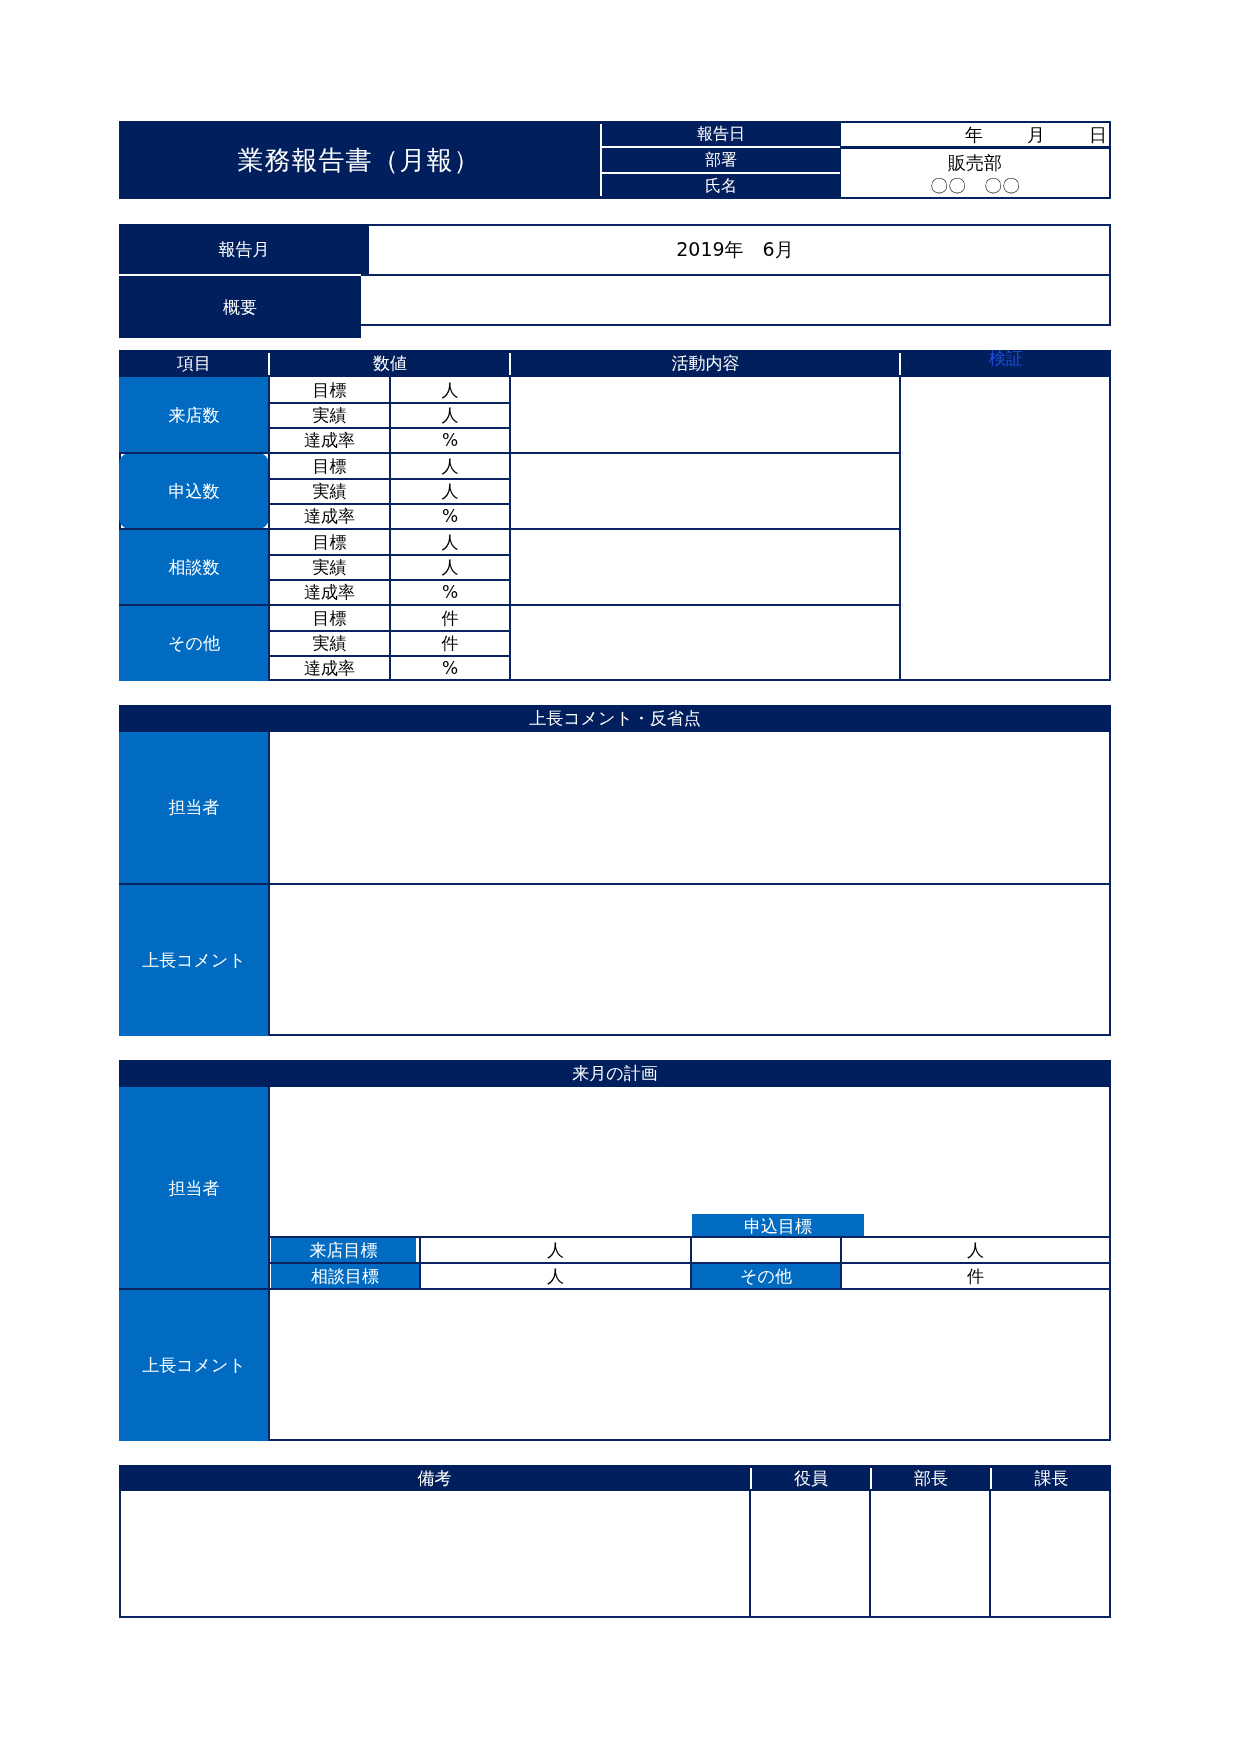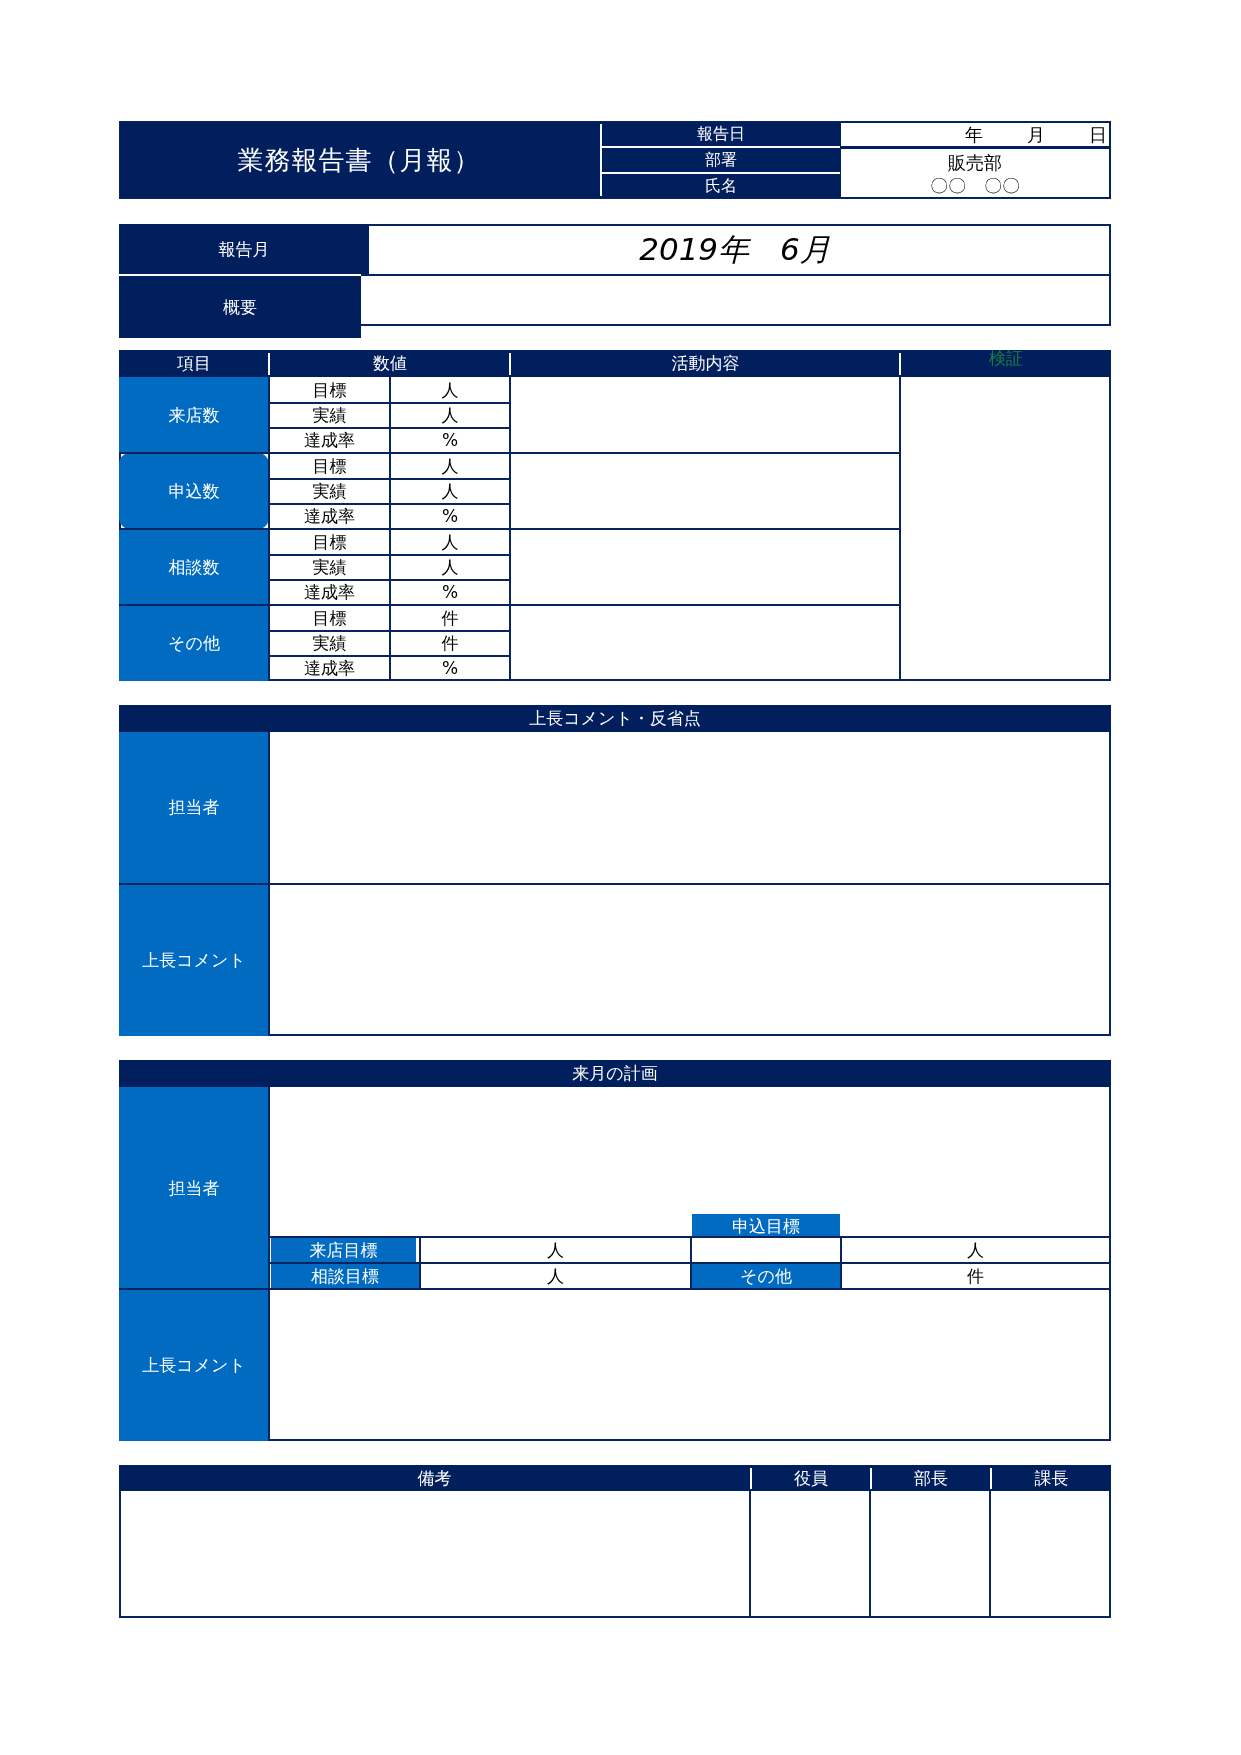--- a/index.html
+++ b/index.html
@@ -32,32 +32,32 @@
   <span class="abs" style="left:186px;top:0;">月</span>
   <span class="abs" style="left:248px;top:0;">日</span>
 </div>
 <div class="abs white cell" style="left:841px;top:149px;width:268px;height:28px;font-size:18px;">販売部</div>
 <div class="abs white cell" style="left:841px;top:174px;width:268px;height:23px;font-size:18px;">〇〇　〇〇</div>
 
 <div class="abs" style="left:119px;top:224px;width:992px;height:102px;border:2px solid #0a2462;"></div>
 <div class="abs navy cell t16" style="left:119px;top:224px;width:250px;height:50px;">報告月</div>
 <div class="sep-h" style="left:119px;top:274px;width:242px;"></div>
 <div class="abs navy cell t16" style="left:119px;top:276px;width:242px;height:62px;">概要</div>
-<div class="abs cell" style="left:361px;top:226px;width:748px;height:48px;font-size:31px;font-style:italic;">2019年　6月</div>
+<div class="abs cell" style="left:361px;top:226px;width:748px;height:48px;font-size:19px;">2019年　6月</div>
 <div class="line" style="left:361px;top:274px;width:750px;height:2px;"></div>
 <div class="abs" style="left:361px;top:276px;width:748px;height:48px;"></div>
 
 <div class="abs navy" style="left:119px;top:350px;width:992px;height:27px;"></div>
 <div class="abs cell t16" style="left:119px;top:350px;width:150px;height:27px;color:#fff;">項目</div>
 <div class="sep-v" style="left:268px;top:353px;height:22px;"></div>
 <div class="abs cell t16" style="left:270px;top:350px;width:240px;height:27px;color:#fff;">数値</div>
 <div class="sep-v" style="left:509px;top:353px;height:22px;"></div>
 <div class="abs cell t16" style="left:511px;top:350px;width:389px;height:27px;color:#fff;">活動内容</div>
 <div class="sep-v" style="left:899px;top:353px;height:22px;"></div>
-<div class="abs cell t16" style="left:901px;top:350px;width:210px;height:17px;color:#15803d;">検証</div>
+<div class="abs cell t16" style="left:901px;top:350px;width:210px;height:17px;color:#1d4ed8;">検証</div>
 
 <div class="abs" style="left:119px;top:377px;width:992px;height:304px;border:2px solid #0a2462;border-top:none;"></div>
 
 <div class="abs blue cell t16" style="left:119px;top:377px;width:150px;height:76px;">来店数</div>
 <div class="abs cell t16" style="left:270px;top:378px;width:119px;height:24px;">目標</div>
 <div class="abs cell t16" style="left:391px;top:378px;width:118px;height:24px;">人</div>
 <div class="abs cell t16" style="left:270px;top:403px;width:119px;height:24px;">実績</div>
 <div class="abs cell t16" style="left:391px;top:403px;width:118px;height:24px;">人</div>
 <div class="abs cell t16" style="left:270px;top:428px;width:119px;height:24px;">達成率</div>
 <div class="abs cell t16" style="left:391px;top:428px;width:118px;height:24px;">%</div>
@@ -118,21 +118,21 @@
 <div class="line" style="left:268px;top:732px;width:2px;height:304px;"></div>
 <div class="line" style="left:119px;top:883px;width:992px;height:2px;"></div>
 
 <div class="abs navy cell t16" style="left:119px;top:1060px;width:992px;height:27px;">来月の計画</div>
 <div class="abs" style="left:119px;top:1087px;width:992px;height:354px;border:2px solid #0a2462;border-top:none;"></div>
 <div class="abs blue cell t16" style="left:119px;top:1087px;width:150px;height:202px;">担当者</div>
 <div class="abs" style="left:271px;top:1088px;width:838px;height:148px;"></div>
 
 <div class="abs blue cell t16" style="left:271px;top:1238px;width:145px;height:24px;">来店目標</div>
 <div class="abs cell t16" style="left:421px;top:1238px;width:269px;height:24px;">人</div>
-<div class="abs blue cell t16" style="left:692px;top:1214px;width:148px;height:24px;">申込目標</div>
+<div class="abs blue cell t16" style="left:692px;top:1214px;width:172px;height:24px;">申込目標</div>
 <div class="abs cell t16" style="left:842px;top:1238px;width:267px;height:24px;">人</div>
 <div class="abs blue cell t16" style="left:271px;top:1264px;width:148px;height:24px;">相談目標</div>
 <div class="abs cell t16" style="left:421px;top:1264px;width:269px;height:24px;">人</div>
 <div class="abs blue cell t16" style="left:692px;top:1264px;width:148px;height:24px;">その他</div>
 <div class="abs cell t16" style="left:842px;top:1264px;width:267px;height:24px;">件</div>
 
 <div class="abs blue cell t16" style="left:119px;top:1290px;width:150px;height:151px;">上長コメント</div>
 <div class="abs" style="left:271px;top:1291px;width:838px;height:148px;"></div>
 
 <div class="line" style="left:268px;top:1087px;width:2px;height:354px;"></div>

